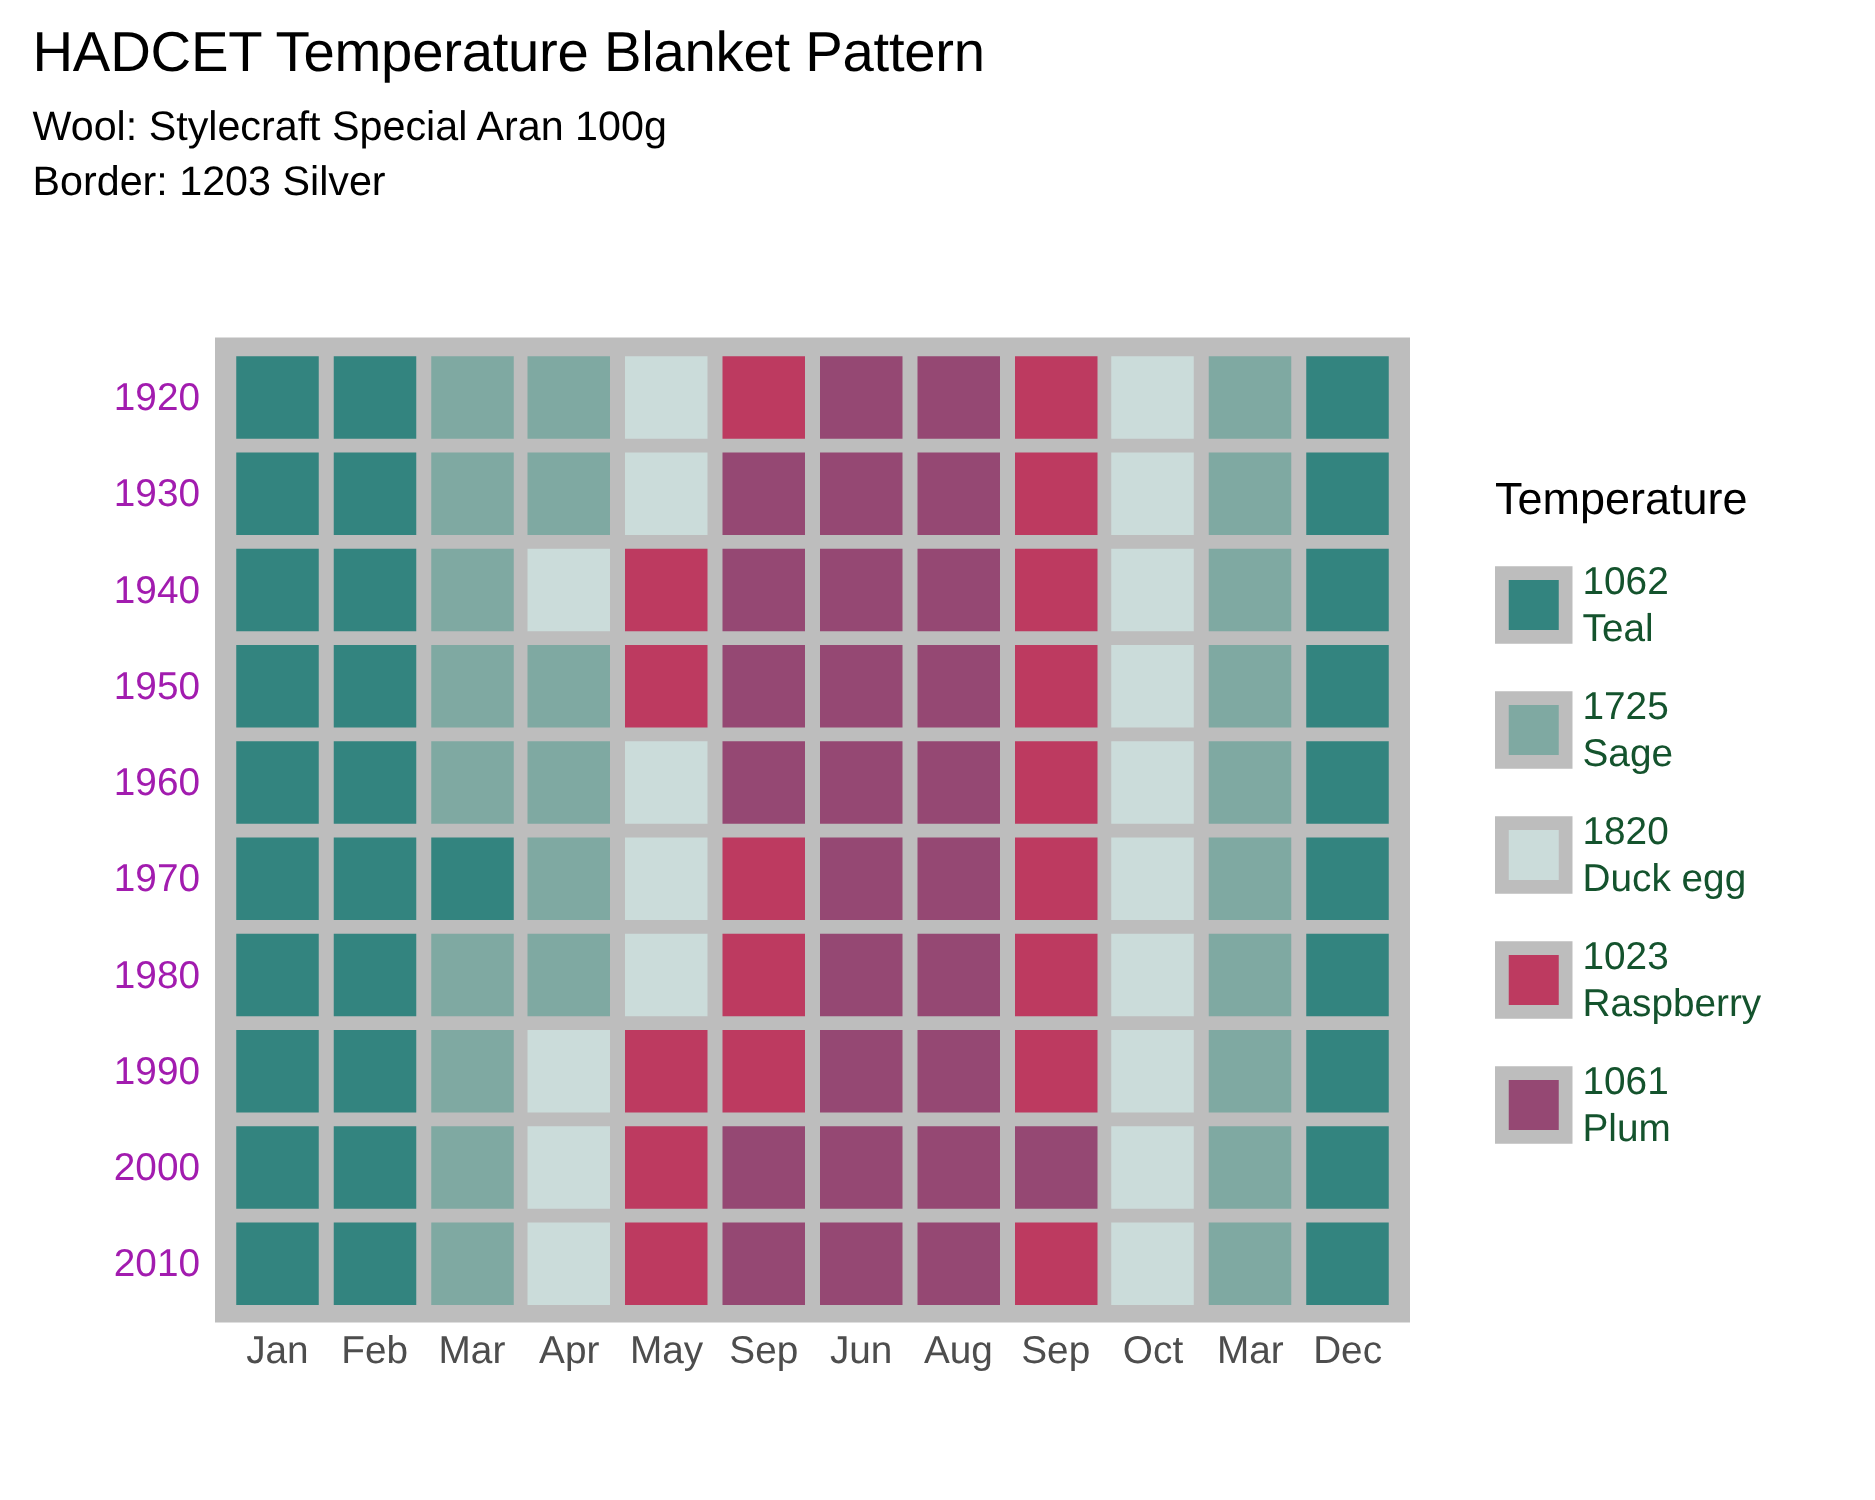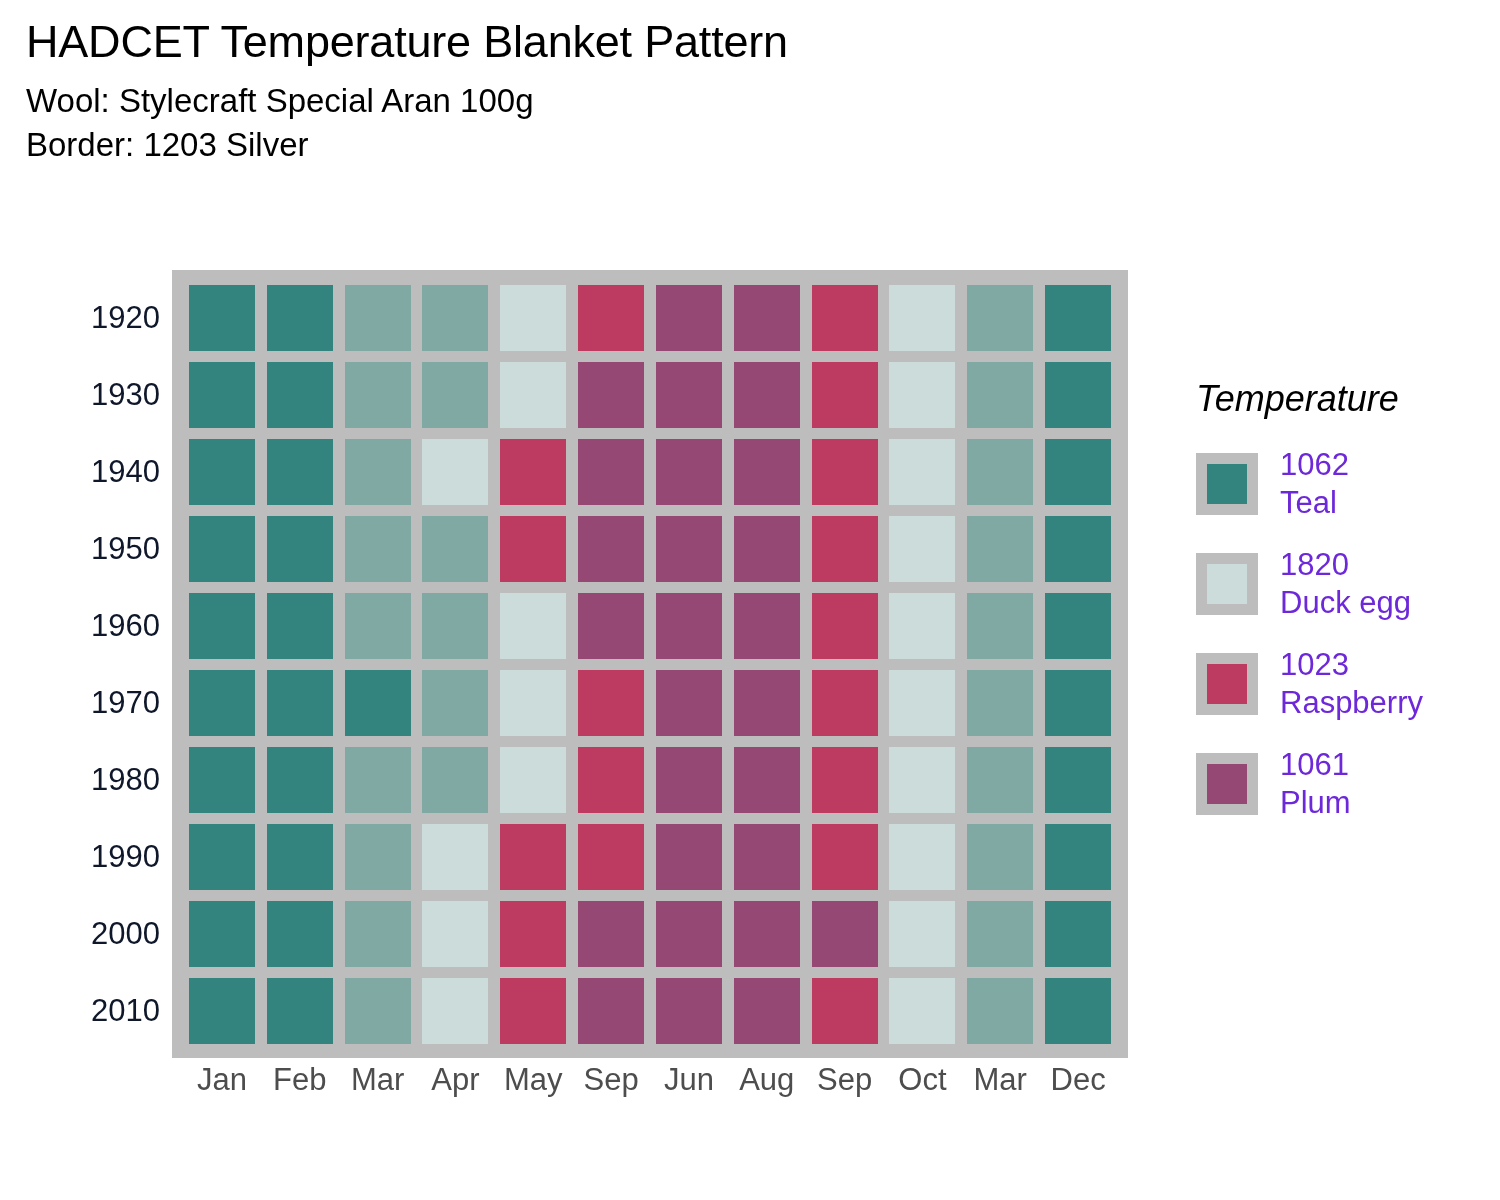--- a/index.html
+++ b/index.html
@@ -84,21 +84,21 @@
     flex-direction: column;
     padding: 9px 0;
     box-sizing: border-box;
   }
   .y-tick {
     flex: 1;
     display: flex;
     align-items: center;
     justify-content: flex-end;
     font-size: 31px;
-    color: #0f172a;
+    color: #a21caf;
     white-space: nowrap;
   }
   #x-axis {
     position: absolute;
     left: 172px;
     top: 1062px;
     width: 956px;
     height: 56px;
     display: grid;
     grid-template-columns: repeat(12, 1fr);
@@ -119,45 +119,44 @@
     position: absolute;
     left: 1196px;
     top: 378px;
     width: 300px;
   }
   #legend-title {
     font-size: 36px;
     color: #000000;
     margin: 0 0 14px 0;
     white-space: nowrap;
-    font-style: italic;
   }
   .legend-item {
     display: flex;
     align-items: center;
     height: 100px;
   }
   .legend-key {
     width: 62px;
     height: 62px;
     background: #BDBDBD;
     display: flex;
     align-items: center;
     justify-content: center;
     flex: 0 0 auto;
   }
   .legend-swatch {
     width: 40px;
     height: 40px;
   }
   .legend-text {
-    margin-left: 22px;
+    margin-left: 8px;
     font-size: 31px;
     line-height: 1.22;
-    color: #6d28d9;
+    color: #14532d;
     white-space: nowrap;
   }
   .legend-code { display: block; }
   .legend-name { display: block; }
 </style>
 </head>
 <body>
 
 <div id="title-block">
   <div id="chart-title">HADCET Temperature Blanket Pattern</div>
@@ -567,20 +566,29 @@
         <div class="legend-key">
           <div class="legend-swatch" style="background: rgb(51, 132, 127);"></div>
         </div>
         <div class="legend-text">
           <span class="legend-code">1062</span>
           <span class="legend-name">Teal</span>
         </div>
       </div>
       <div class="legend-item">
         <div class="legend-key">
+          <div class="legend-swatch" style="background: rgb(127, 169, 162);"></div>
+        </div>
+        <div class="legend-text">
+          <span class="legend-code">1725</span>
+          <span class="legend-name">Sage</span>
+        </div>
+      </div>
+      <div class="legend-item">
+        <div class="legend-key">
           <div class="legend-swatch" style="background: rgb(203, 220, 218);"></div>
         </div>
         <div class="legend-text">
           <span class="legend-code">1820</span>
           <span class="legend-name">Duck egg</span>
         </div>
       </div>
       <div class="legend-item">
         <div class="legend-key">
           <div class="legend-swatch" style="background: rgb(189, 58, 96);"></div>

